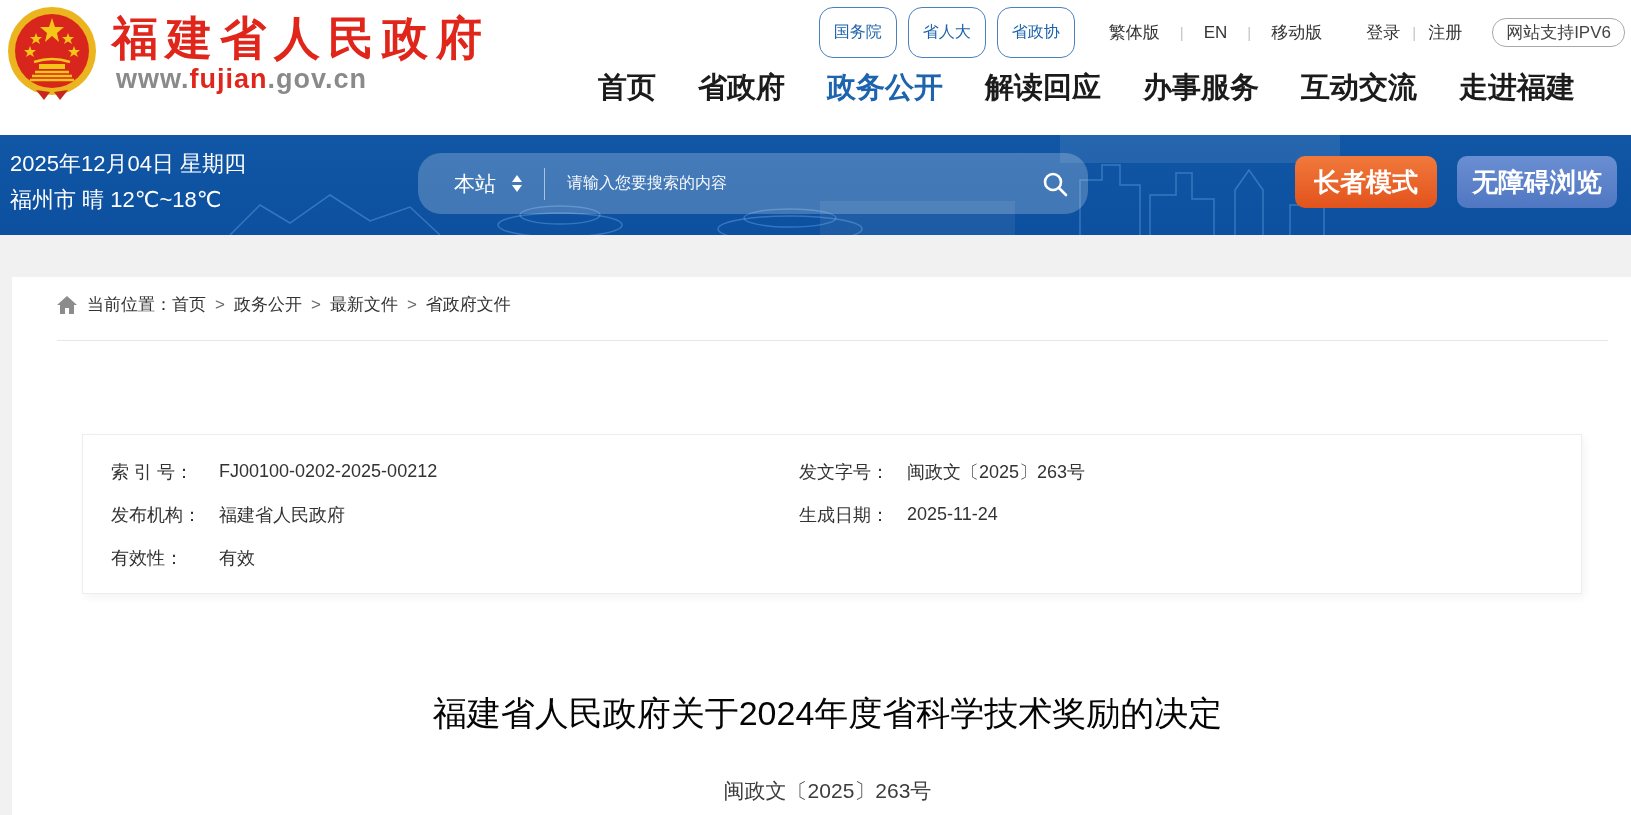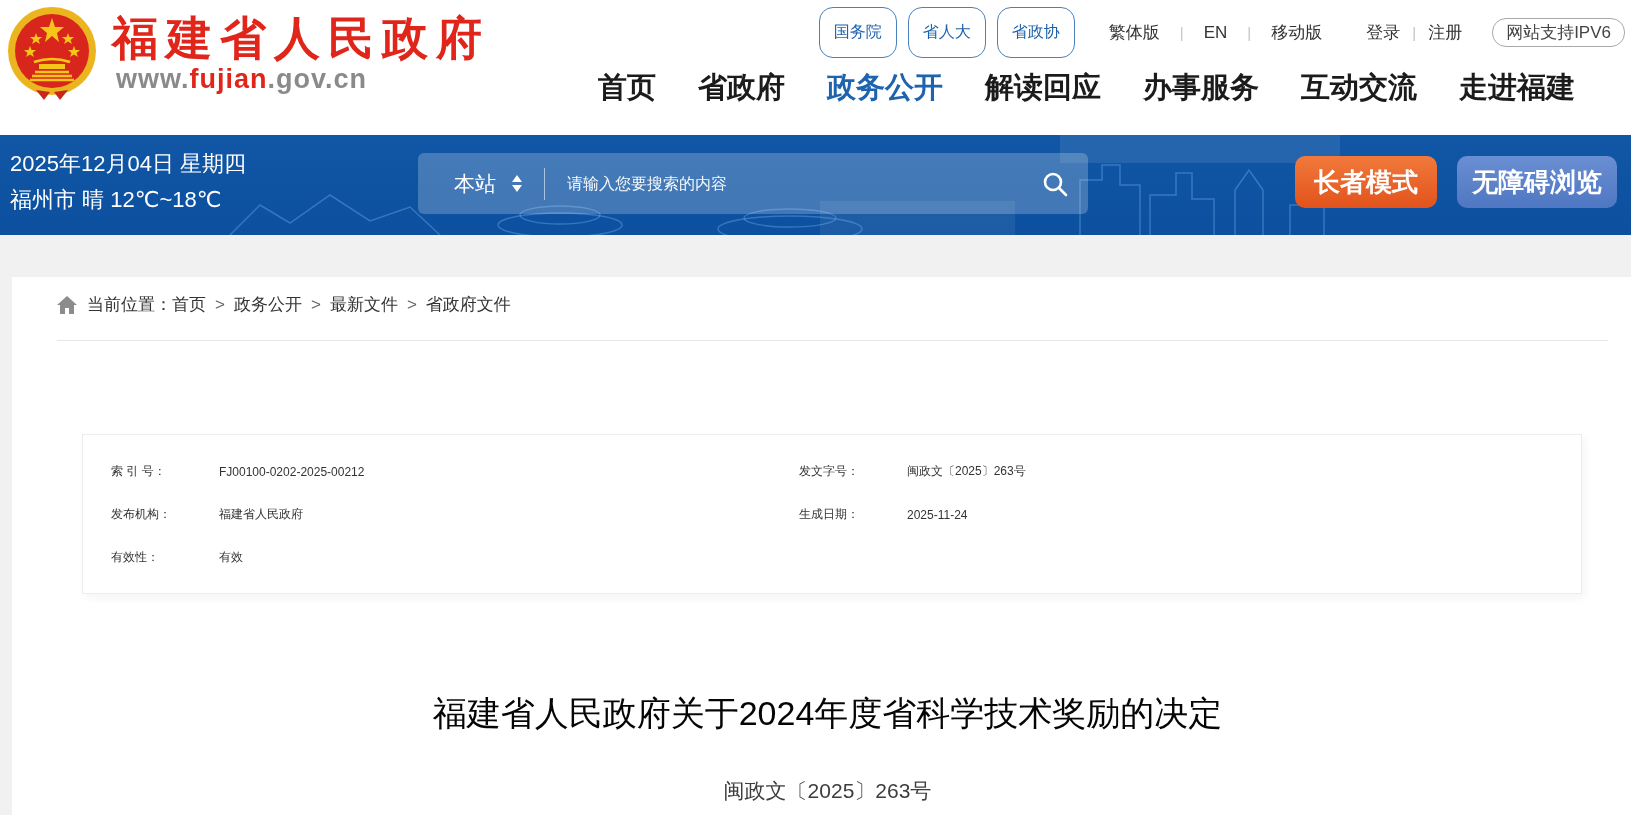--- a/index.html
+++ b/index.html
@@ -31,22 +31,22 @@
   .nav-item { font-size:29px; font-weight:bold; color:#1b1b1b; cursor:pointer; white-space:nowrap; }
   .nav-item.active { color:#1d63ae; }
 
   
   .banner { position:relative; width:100%; height:100px;
     background:linear-gradient(180deg,#1157a6 0%,#0c509f 100%); overflow:hidden; }
   .banner svg.wm { position:absolute; left:0; top:0; }
   .date-block { position:absolute; left:10px; top:11px; color:#ffffff; font-size:22px;
     line-height:36px; white-space:nowrap; }
   .search-box { position:absolute; left:418px; top:18px; width:670px; height:61px;
-    background:rgba(255,255,255,0.22); border-radius:6px; display:flex; align-items:center;
-    color:#ffffff; }
+    background:rgba(255,255,255,0.22); border-radius:23px; display:flex; align-items:center;
+    color:#ffffff;font-family:Liberation Mono, monospace; }
   .scope { display:flex; align-items:center; margin-left:36px; cursor:pointer; }
   .scope-label { font-size:21px; }
   .spinner { display:flex; flex-direction:column; gap:3px; margin-left:16px; }
   .tri-up { width:0; height:0; border-left:5px solid transparent; border-right:5px solid transparent;
     border-bottom:7px solid #ffffff; }
   .tri-down { width:0; height:0; border-left:5px solid transparent; border-right:5px solid transparent;
     border-top:7px solid #ffffff; }
   .sb-divider { width:1px; height:32px; background:rgba(255,255,255,0.55); margin:0 22px; }
   .search-input { flex:1; background:transparent; border:none; outline:none; color:#ffffff;
     font-size:16px; font-family:inherit; }
@@ -67,21 +67,21 @@
   .bc-home { margin-right:10px; }
   .bc-sep { color:#666; margin:0 9px; }
   .bc-link { cursor:pointer; }
   .bc-divider { position:absolute; left:45px; top:63px; width:1551px; height:1px; background:#e7e7e7; }
 
   .meta-box { position:absolute; left:70px; top:157px; width:1500px; height:160px;
     background:#ffffff; border:1px solid #ededed; box-shadow:3px 4px 8px rgba(0,0,0,0.045); }
   .meta-col { position:absolute; top:15px; }
   .meta-col.left { left:28px; }
   .meta-col.right { left:716px; }
-  .meta-row { display:flex; height:43px; align-items:center; font-size:12px; color:#333; }
+  .meta-row { display:flex; height:43px; align-items:center; font-size:18px; color:#333; }
   .meta-label { width:108px; flex:0 0 auto; }
   .meta-value { white-space:nowrap; }
 
   .doc-title { position:absolute; left:0; top:414px; width:100%; text-align:center;
     font-size:34px; font-weight:normal; color:#050505; }
   .doc-number { position:absolute; left:0; top:500px; width:100%; text-align:center;
     font-size:21px; color:#3d3d3d; }
 </style>
 </head>
 <body>

